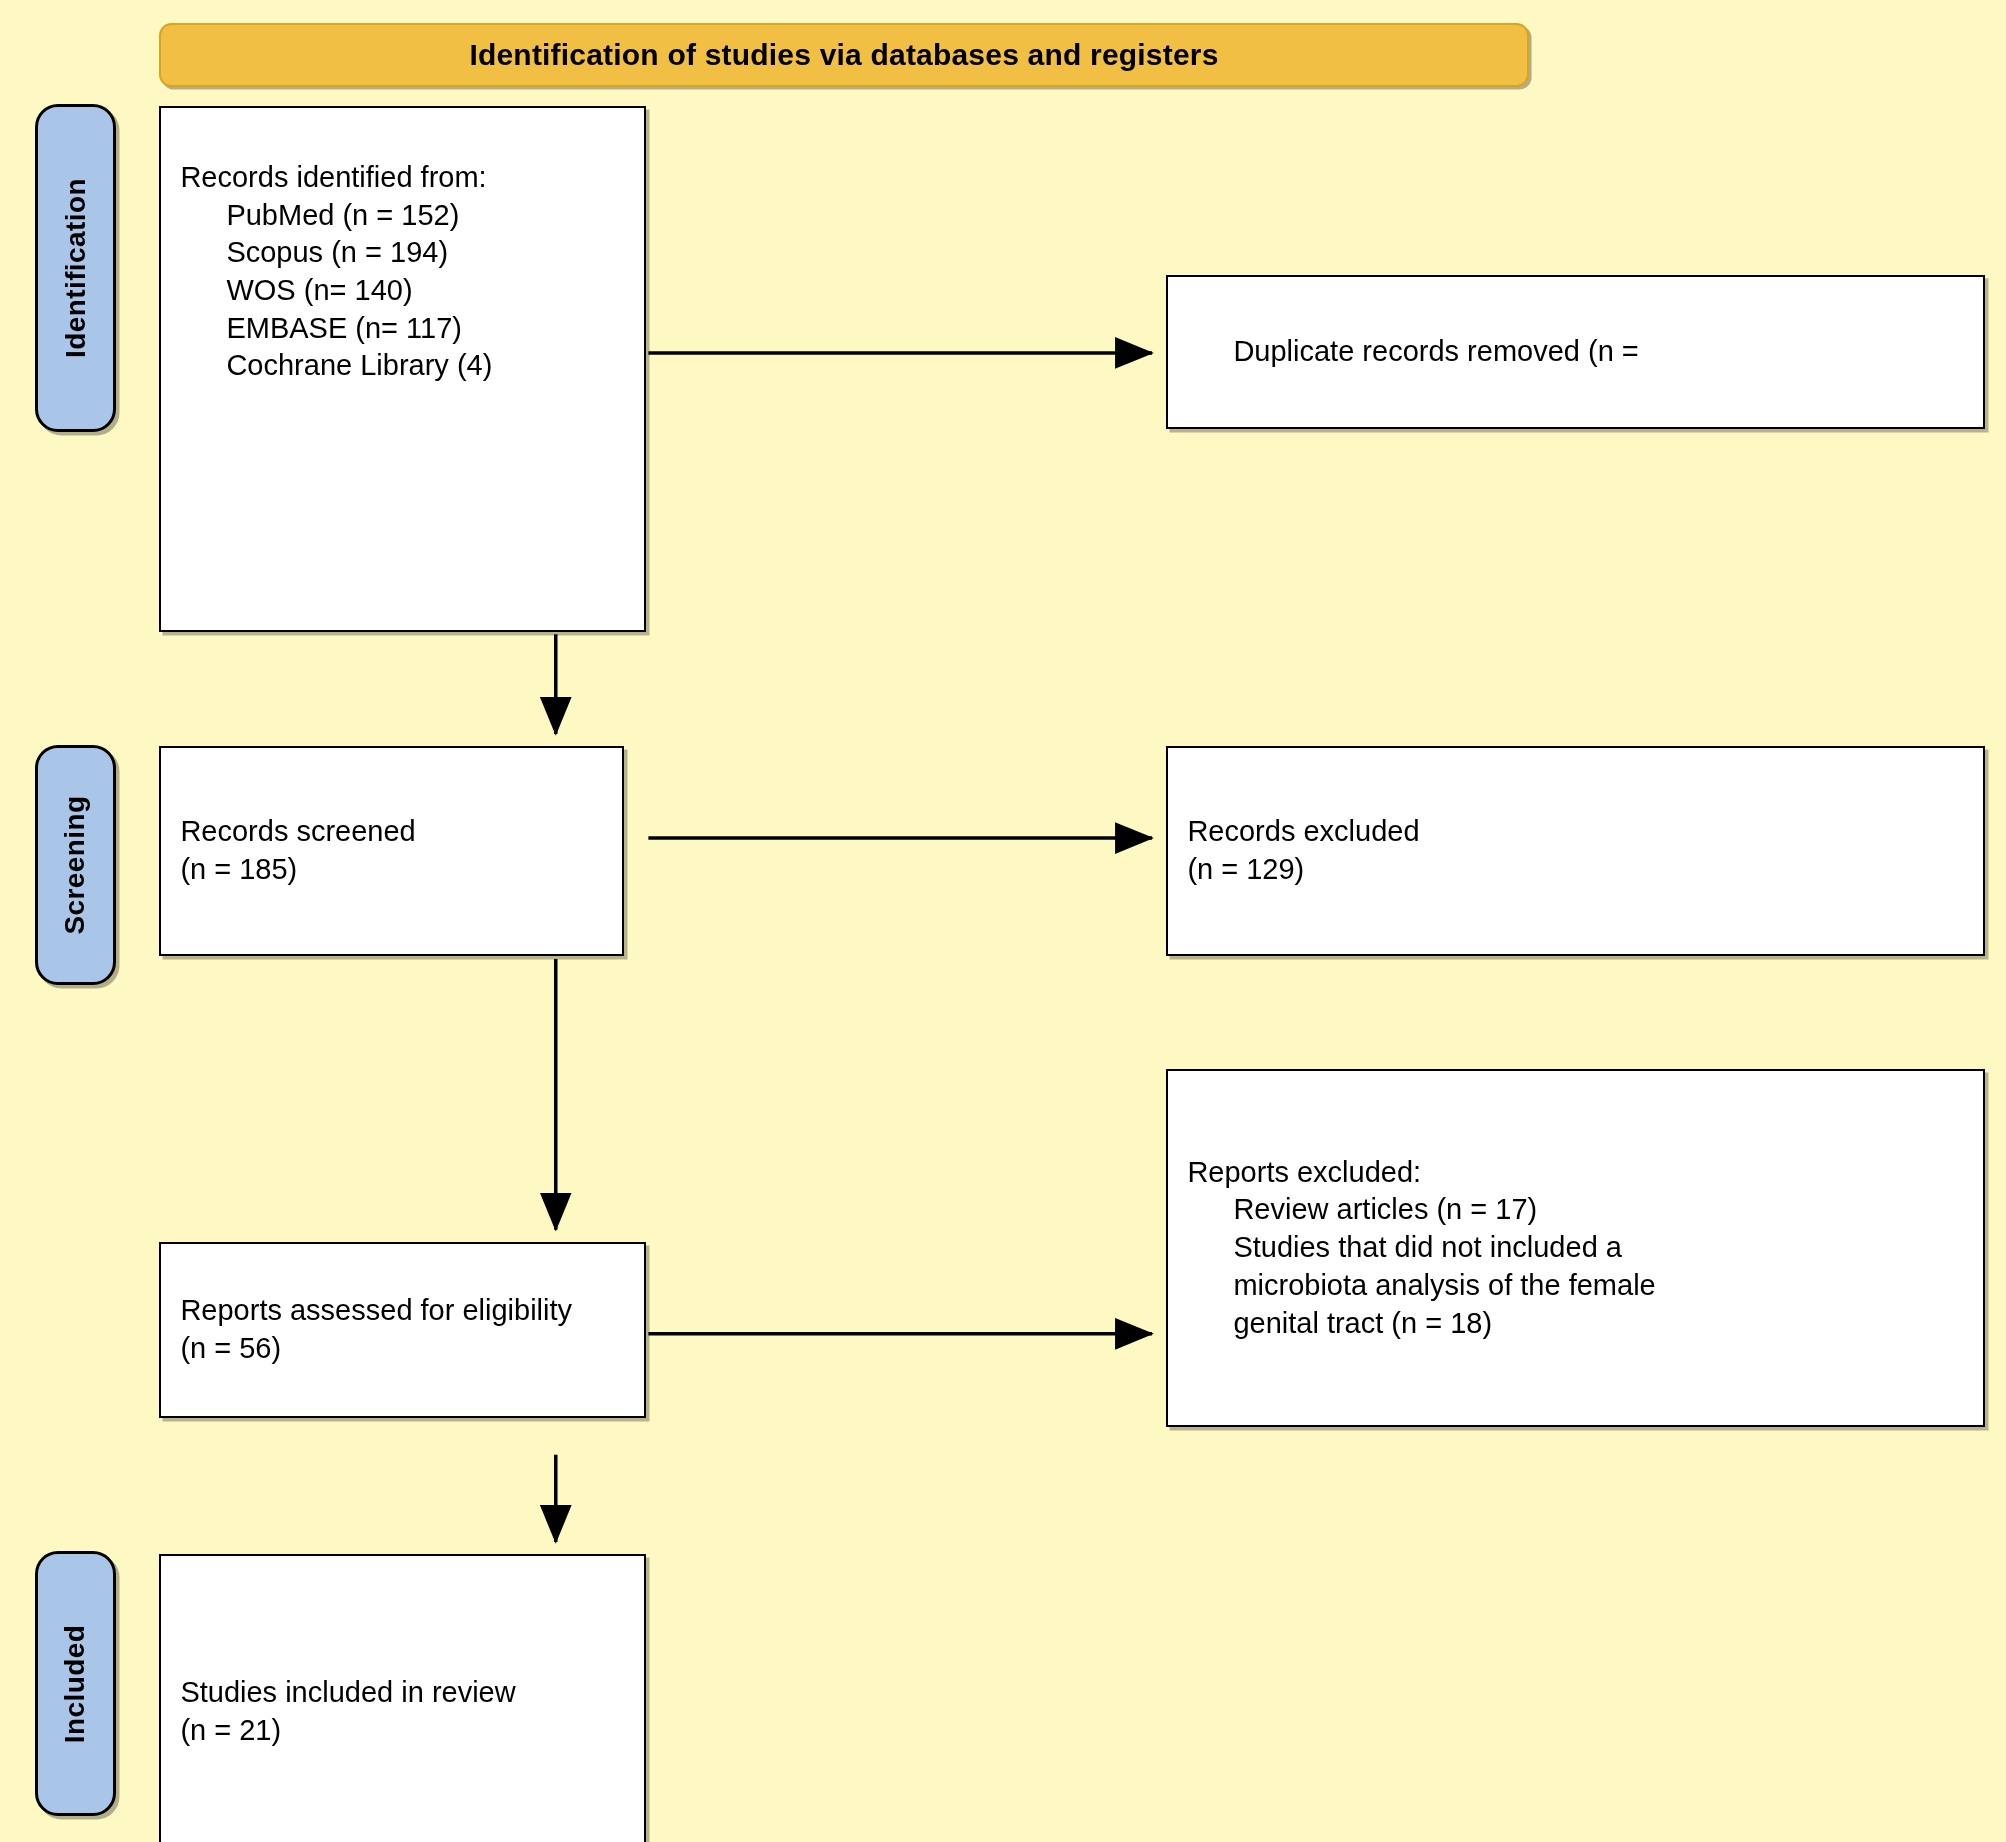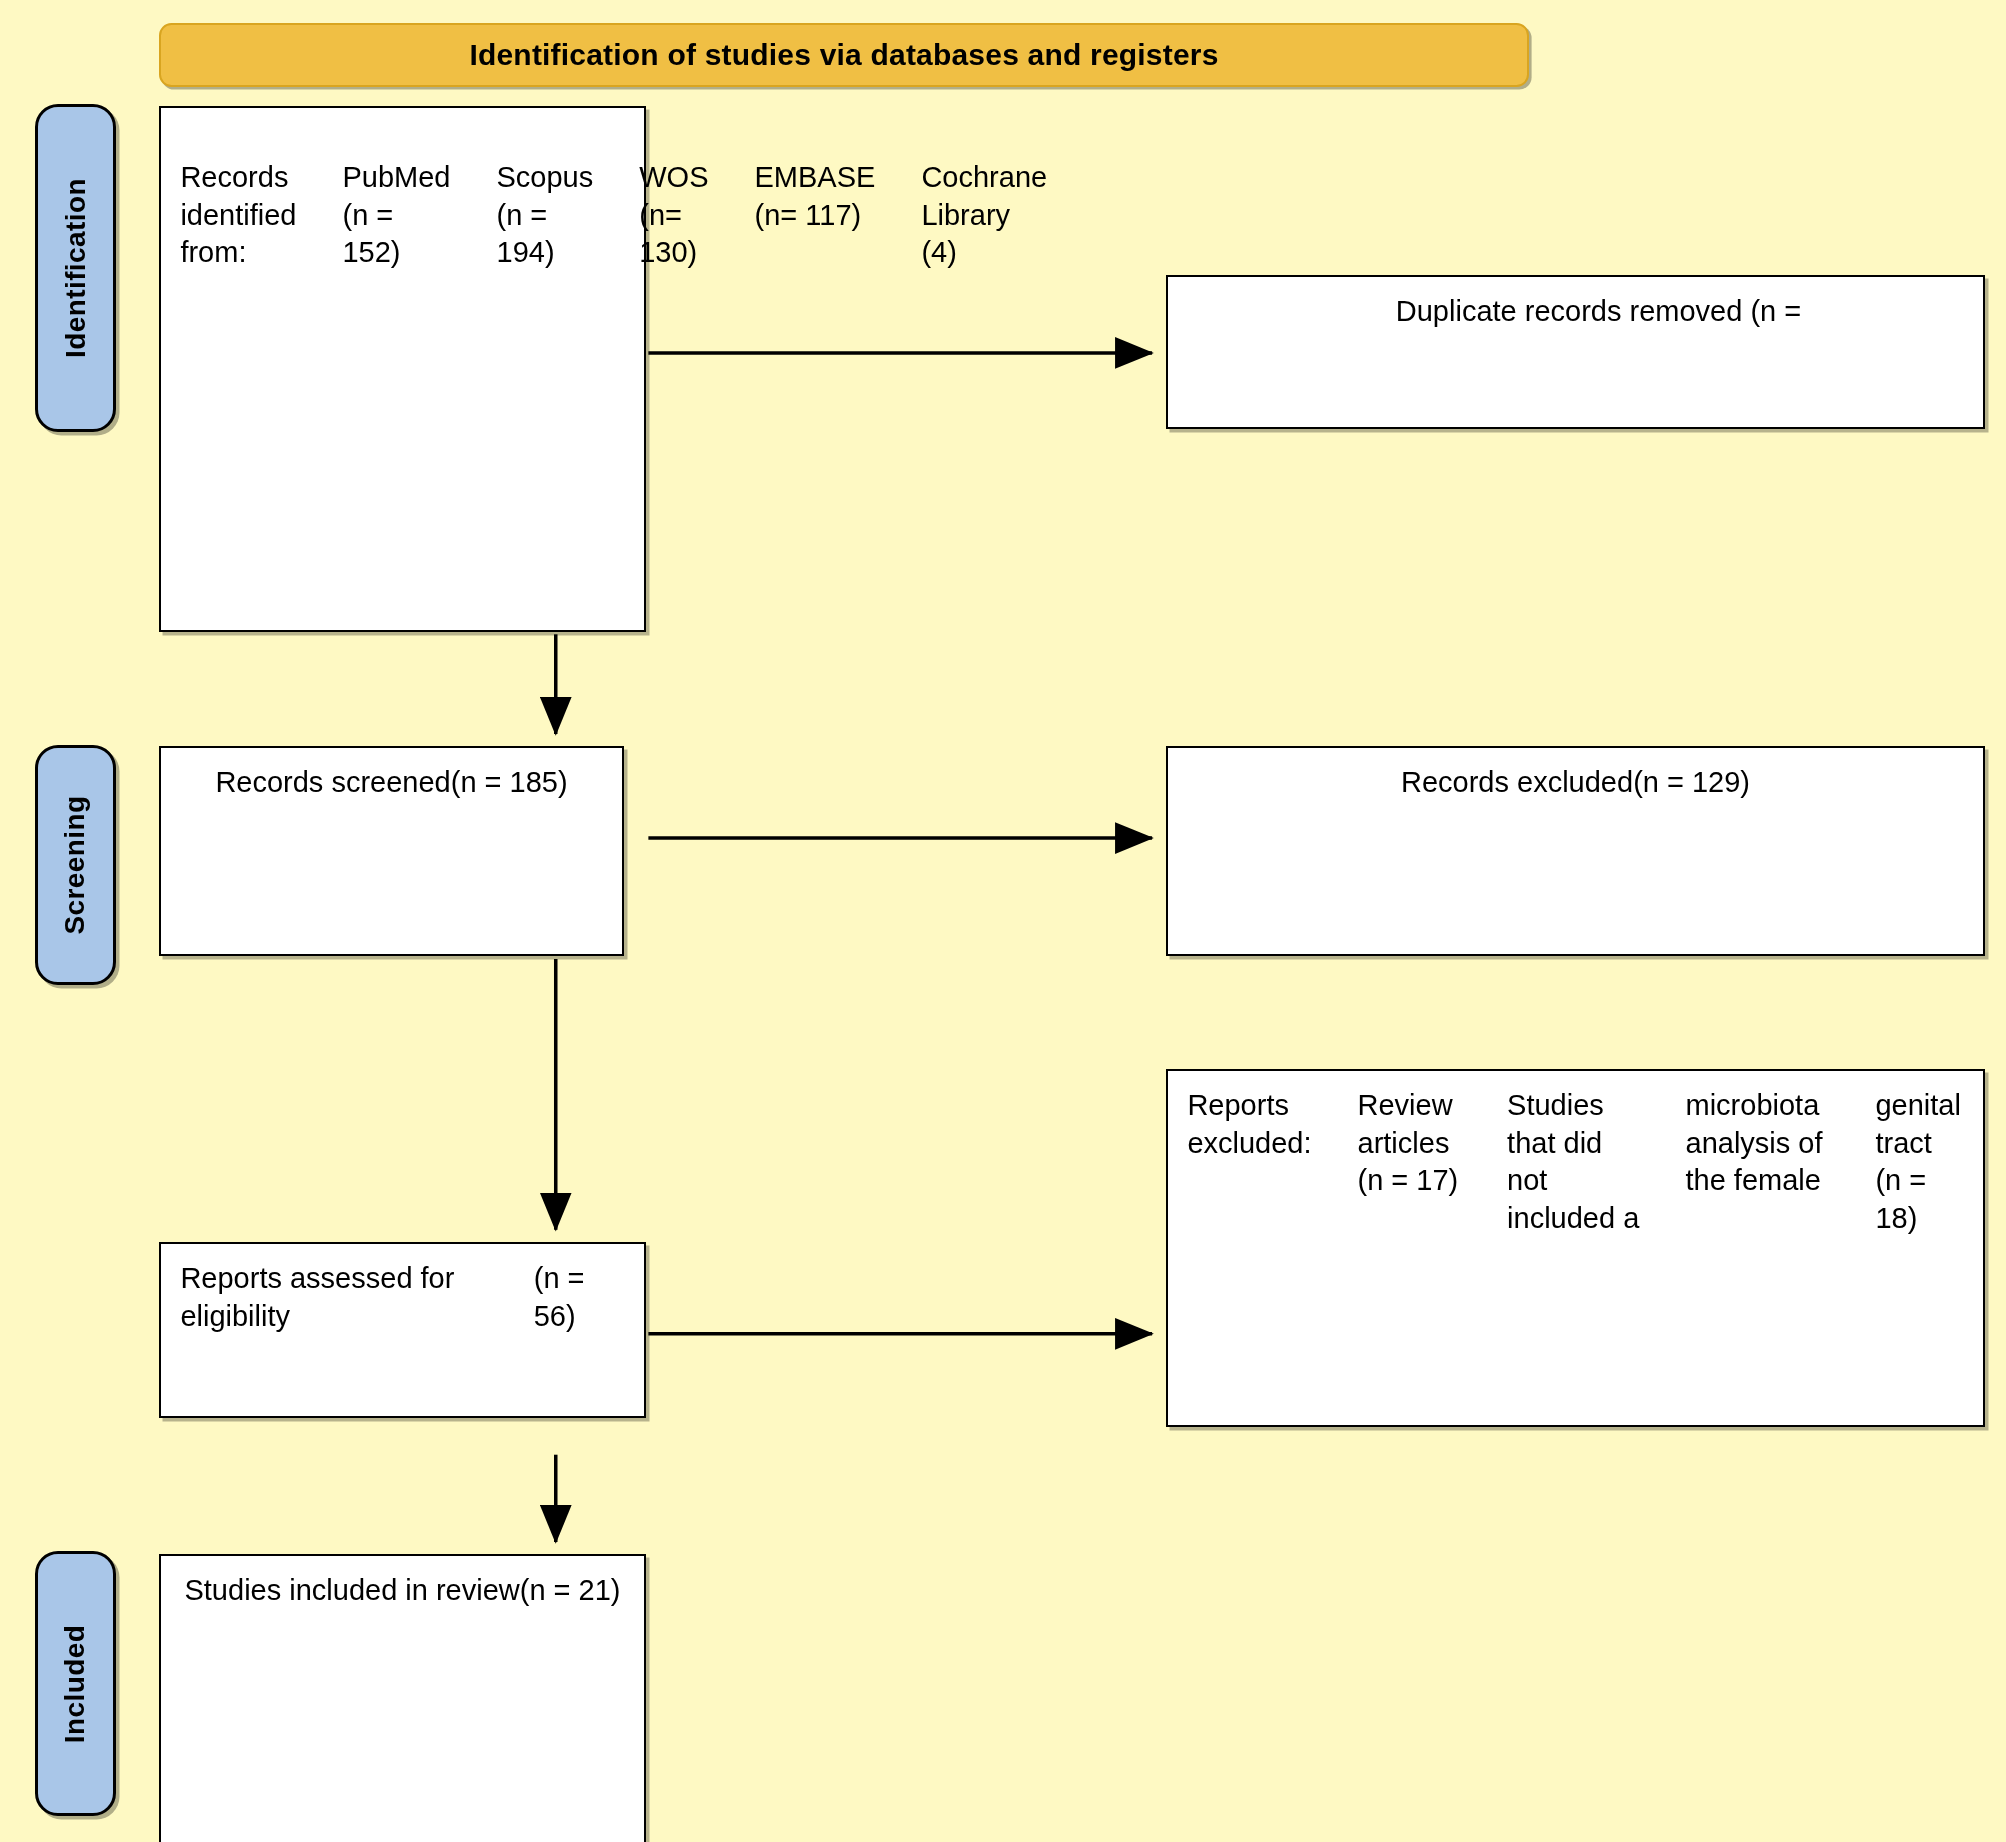--- a/index.html
+++ b/index.html
@@ -70,20 +70,21 @@
 
   
   .box {
     position: absolute;
     background: #ffffff;
     border: 2.6px solid #000000;
     box-shadow: 3.5px 3.5px 0 rgba(0,0,0,0.28);
     box-sizing: border-box;
     padding: 16px 19.4px;
     display: flex;
+    flex-direction: column;
     justify-content: center;
   }
   .box p {
     margin: 0;
     font-size: 29px;
     line-height: 1.30;
     color: #000;
   }
   .box p.indent { padding-left: 46px; }
   .ital { font-style: italic; }
@@ -120,21 +121,21 @@
     <span class="phase-label">Screening</span>
   </div>
   <div class="phase" id="phase-included">
     <span class="phase-label">Included</span>
   </div>
 
   <div class="box" id="box-identified">
     <p>Records identified from:</p>
     <p class="indent">PubMed (n = 152)</p>
     <p class="indent">Scopus (n = 194)</p>
-    <p class="indent">WOS (n= 130)</p>
+    <p class="indent">WOS (n= 140)</p>
     <p class="indent">EMBASE (n= 117)</p>
     <p class="indent">Cochrane Library (4)</p>
   </div>
 
   <div class="box" id="box-removed">
     <p class="indent">Duplicate records removed (n =</p>
   </div>
 
   <div class="box" id="box-screened">
     <p>Records screened</p>

